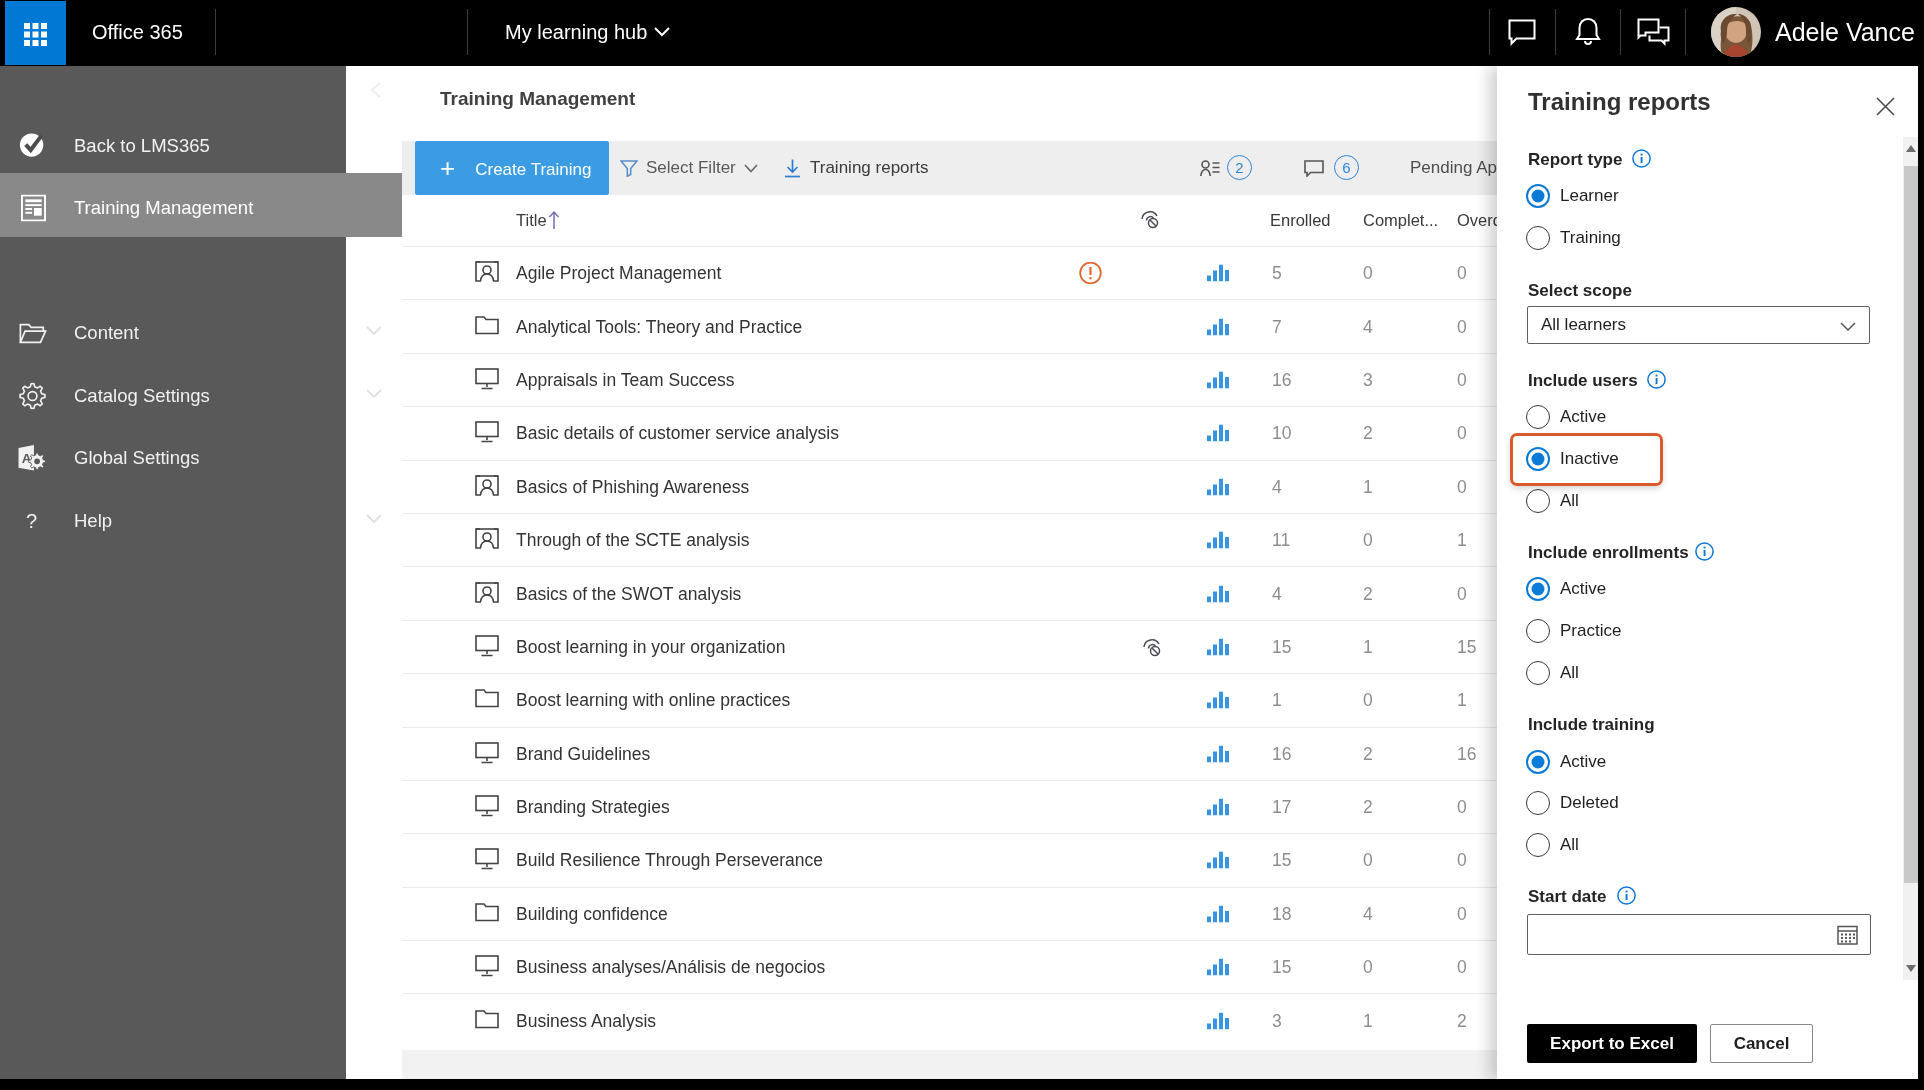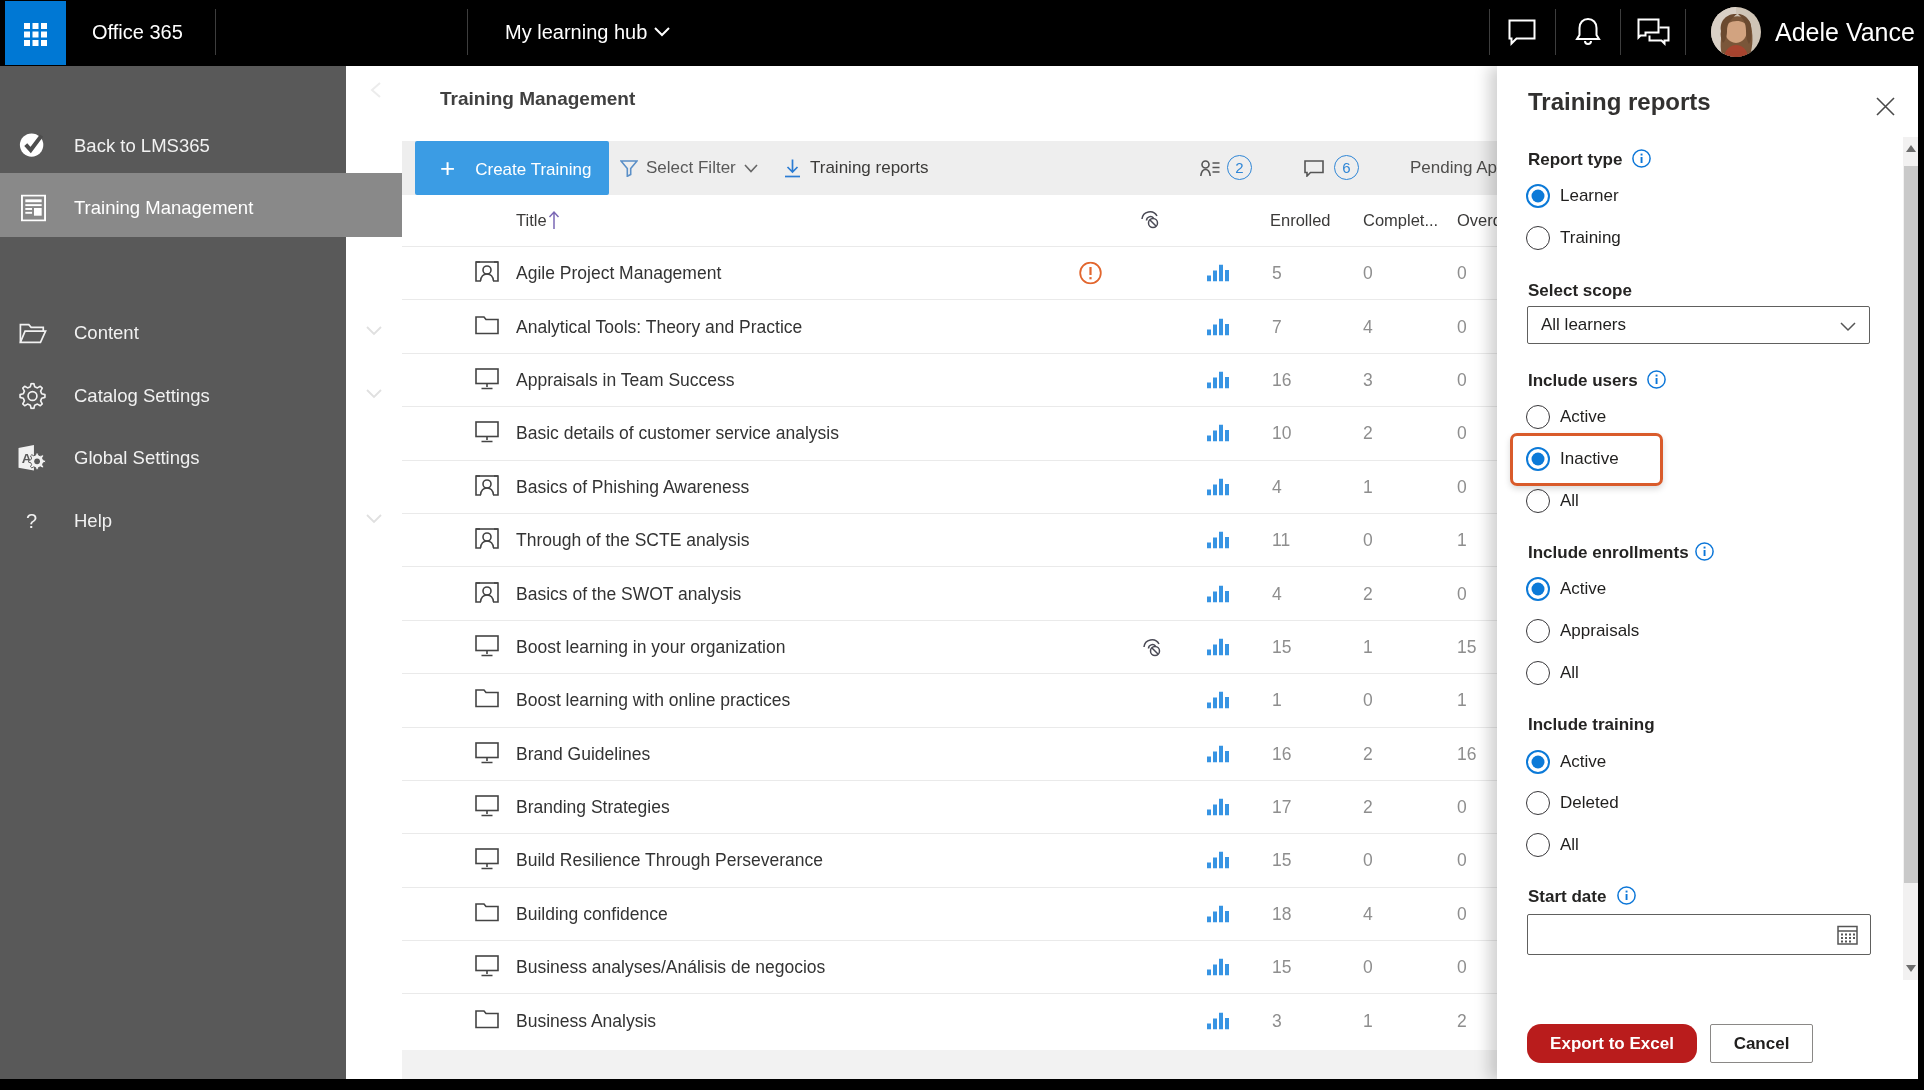--- a/index.html
+++ b/index.html
@@ -555,21 +555,21 @@
       <div class="abs" style="left:13px;top:367px;width:153px;height:53px;border:3.5px solid #d95b2b;border-radius:7px;box-shadow:0 3px 6px rgba(0,0,0,0.15)"></div>
       <div class="pradio" style="left:29px;top:381px;height:24px"><span class="rdot on"></span><span class="rlbl">Inactive</span></div>
       <div class="pradio" style="left:29px;top:423px;height:24px"><span class="rdot off"></span><span class="rlbl">All</span></div>
       <div class="plabel" style="left:31px;top:477px">Include enrollments</div>
       <span class="abs" style="left:198px;top:476px"><svg width="19" height="19" viewBox="0 0 19 19">
           <circle cx="9.5" cy="9.5" r="8.6" fill="none" stroke="#0b76d8" stroke-width="1.5"></circle>
           <rect x="8.6" y="8" width="1.9" height="6" fill="#0b76d8"></rect>
           <rect x="8.6" y="4.6" width="1.9" height="1.9" fill="#0b76d8"></rect>
         </svg></span>
       <div class="pradio" style="left:29px;top:511px;height:24px"><span class="rdot on"></span><span class="rlbl">Active</span></div>
-      <div class="pradio" style="left:29px;top:553px;height:24px"><span class="rdot off"></span><span class="rlbl">Appraisals</span></div>
+      <div class="pradio" style="left:29px;top:553px;height:24px"><span class="rdot off"></span><span class="rlbl">Practice</span></div>
       <div class="pradio" style="left:29px;top:595px;height:24px"><span class="rdot off"></span><span class="rlbl">All</span></div>
       <div class="plabel" style="left:31px;top:649px">Include training</div>
       <div class="pradio" style="left:29px;top:684px;height:24px"><span class="rdot on"></span><span class="rlbl">Active</span></div>
       <div class="pradio" style="left:29px;top:725px;height:24px"><span class="rdot off"></span><span class="rlbl">Deleted</span></div>
       <div class="pradio" style="left:29px;top:767px;height:24px"><span class="rdot off"></span><span class="rlbl">All</span></div>
       <div class="plabel" style="left:31px;top:821px">Start date</div>
       <span class="abs" style="left:120px;top:820px"><svg width="19" height="19" viewBox="0 0 19 19">
           <circle cx="9.5" cy="9.5" r="8.6" fill="none" stroke="#0b76d8" stroke-width="1.5"></circle>
           <rect x="8.6" y="8" width="1.9" height="6" fill="#0b76d8"></rect>
           <rect x="8.6" y="4.6" width="1.9" height="1.9" fill="#0b76d8"></rect>
@@ -586,21 +586,21 @@
             <rect x="4" y="13" width="2" height="2"></rect>
             <rect x="8" y="13" width="2" height="2"></rect>
             <rect x="12" y="13" width="2" height="2"></rect>
             <rect x="16" y="13" width="2" height="2"></rect>
             <rect x="4" y="16.5" width="2" height="2"></rect>
             <rect x="8" y="16.5" width="2" height="2"></rect>
             <rect x="12" y="16.5" width="2" height="2"></rect>
           </g>
         </svg>
       </div>
-      <div class="abs" style="left:30px;top:958px;width:170px;height:39px;background:#b91c1c;border-radius:14px;color:#fff;font-size:17px;font-weight:700;text-align:center;line-height:39px">Export to Excel</div>
+      <div class="abs" style="left:30px;top:958px;width:170px;height:39px;background:#000000;border-radius:2px;color:#fff;font-size:17px;font-weight:700;text-align:center;line-height:39px">Export to Excel</div>
       <div class="abs" style="left:213px;top:958px;width:103px;height:39px;background:#fff;border:1px solid #8a8886;border-radius:2px;color:#201f1e;font-size:17px;font-weight:700;text-align:center;line-height:37px">Cancel</div>
     </div>
   <div id="psb">
     <div style="position:absolute;left:3px;top:8px;width:0;height:0;border-left:5px solid transparent;border-right:5px solid transparent;border-bottom:7px solid #6d6d6d"></div>
     <div id="psbthumb"></div>
     <div style="position:absolute;left:3px;bottom:8px;width:0;height:0;border-left:5px solid transparent;border-right:5px solid transparent;border-top:7px solid #6d6d6d"></div>
   </div>
 </div>
 
 <div id="blackbottom"></div>

